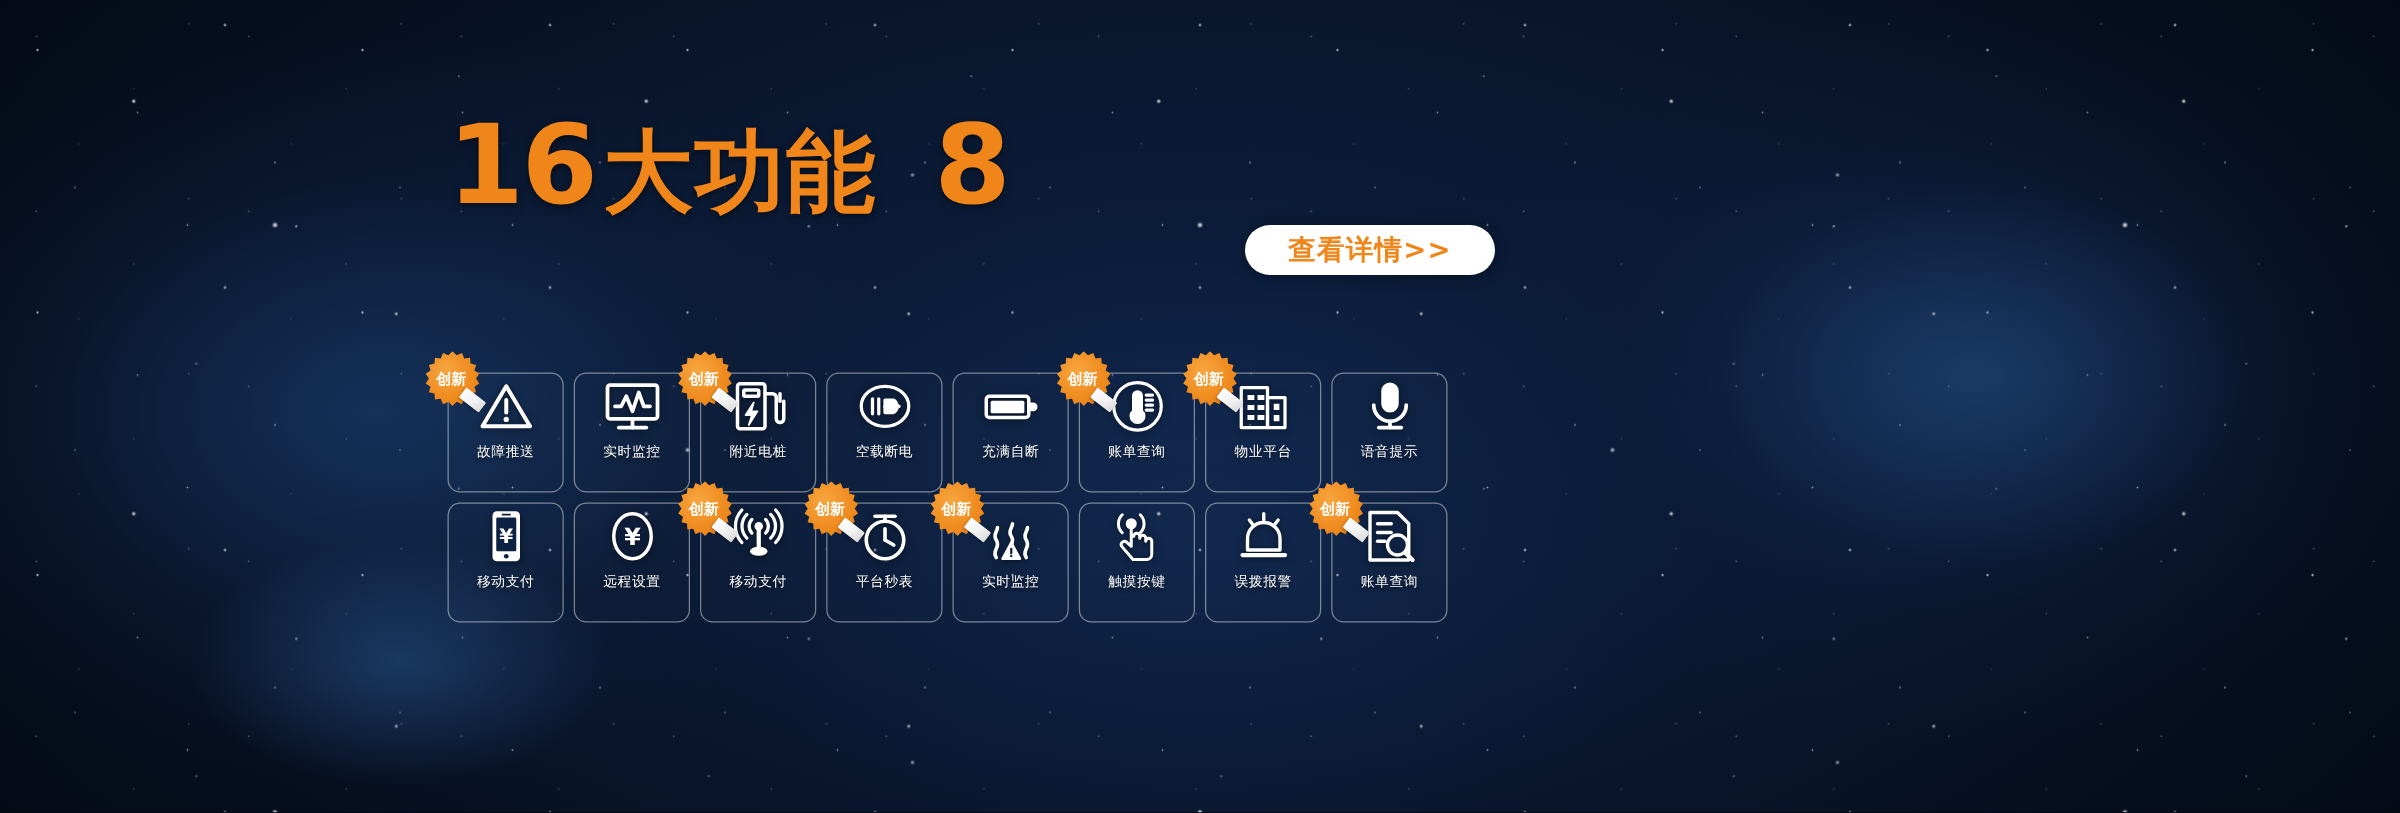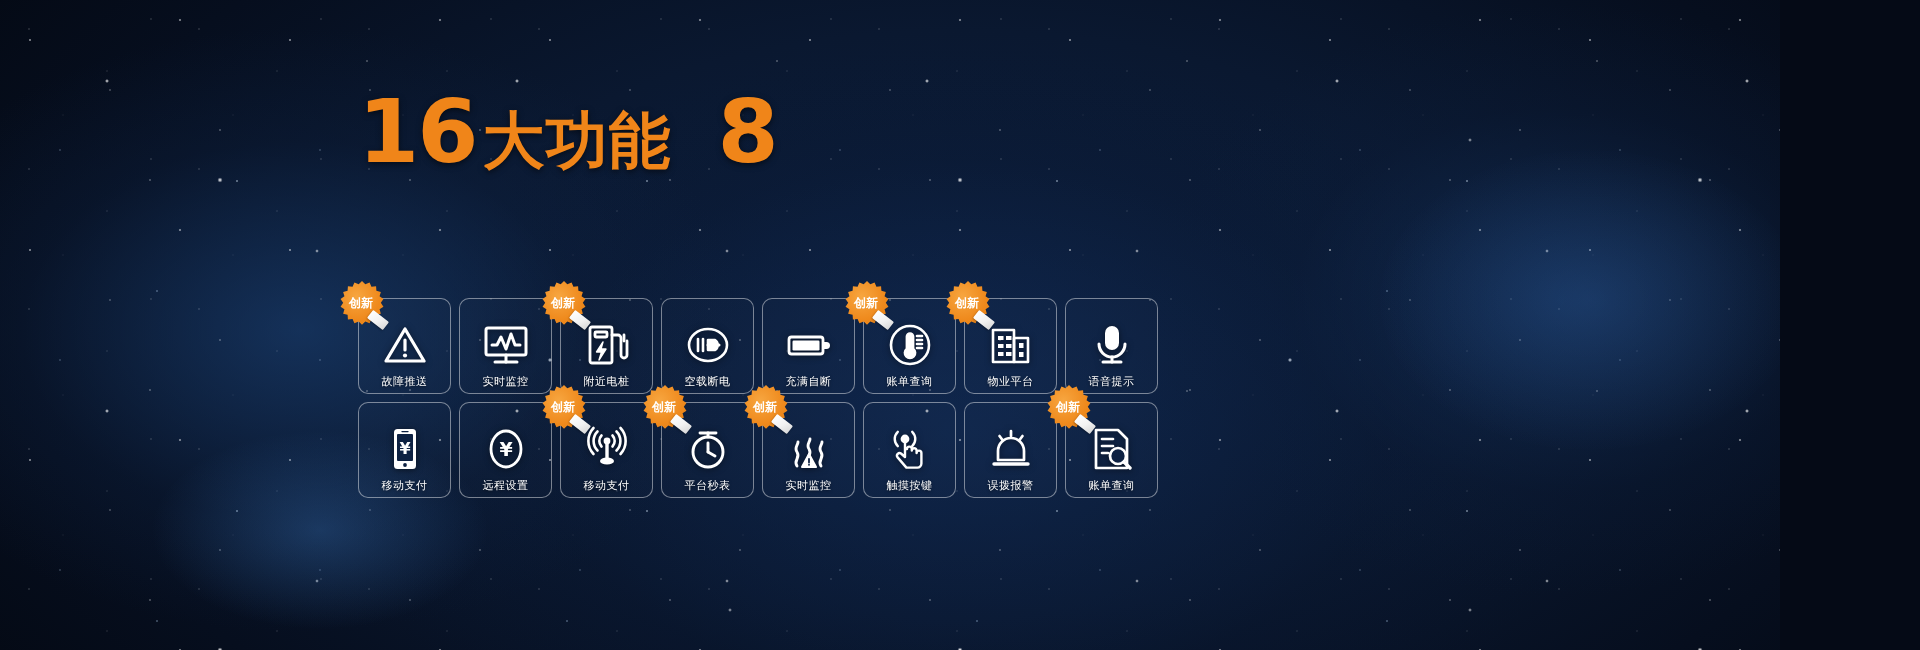--- a/index.html
+++ b/index.html
@@ -6,21 +6,21 @@
   * { box-sizing: border-box; margin: 0; padding: 0; }
   html, body { width: 1920px; height: 650px; overflow: hidden; }
   body {
     font-family: "Liberation Sans", "DejaVu Sans", sans-serif;
     background: #050a16;
   }
 
   
   .stage {
     position: relative;
-    width: 1780px;
+    width: 1920px;
     height: 650px;
     overflow: hidden;
     background:
       radial-gradient(ellipse 620px 420px at 300px 330px, rgba(30,72,128,0.55) 0%, rgba(14,34,66,0.30) 45%, rgba(0,0,0,0) 72%),
       radial-gradient(ellipse 560px 400px at 1560px 300px, rgba(26,62,112,0.45) 0%, rgba(12,30,60,0.25) 48%, rgba(0,0,0,0) 74%),
       radial-gradient(ellipse 820px 520px at 960px 430px, rgba(20,50,98,0.40) 0%, rgba(8,22,48,0.18) 52%, rgba(0,0,0,0) 78%),
       radial-gradient(ellipse 1300px 700px at 960px 325px, #0d2142 0%, #0a1830 42%, #060e1e 72%, #03070f 100%),
       #03070f;
   }
 
@@ -96,21 +96,21 @@
   }
   .hl-num {
     font-family: "DejaVu Sans", sans-serif;
     font-size: 88px;
     font-weight: bold;
     line-height: 1;
     letter-spacing: -2px;
   }
   .hl-cn {
     font-family: Liberation Mono, monospace;
-    font-size: 62px;
+    font-size: 72px;
     font-weight: bold;
     line-height: 1;
     letter-spacing: 1px;
     margin-left: 6px;
   }
   .hl-gap { width: 46px; display: inline-block; }
 
   .cta-button {
     position: absolute;
     left: 996px;
@@ -160,21 +160,21 @@
   .card {
     position: relative;
     width: 93px;
     height: 96px;
     border: 1px solid rgba(255,255,255,0.45);
     border-radius: 10px;
     display: flex;
     flex-direction: column;
     align-items: center;
     justify-content: flex-start;
-    padding-top: 22px;
+    padding-top: 2px;
     background: rgba(255,255,255,0.012);
     cursor: pointer;
     text-align: right;
   }
   .card-icon {
     width: 48px;
     height: 48px;
     display: flex;
     align-items: center;
     justify-content: center;
@@ -256,20 +256,21 @@
 
   <div class="content">
 
     <div class="headline">
       <span class="hl-num">16</span>
       <span class="hl-cn">大功能</span>
       <span class="hl-gap"></span>
       <span class="hl-num">8</span>
     </div>
 
+    <button class="cta-button">查看详情&gt;&gt;</button>
 
 
     <div class="grid">
       <div class="grid-row">
           <div class="card">
             <div class="badge">
               <div class="burst"></div>
               <div class="ribbon"></div>
               <div class="badge-text">创新</div>
             </div>

